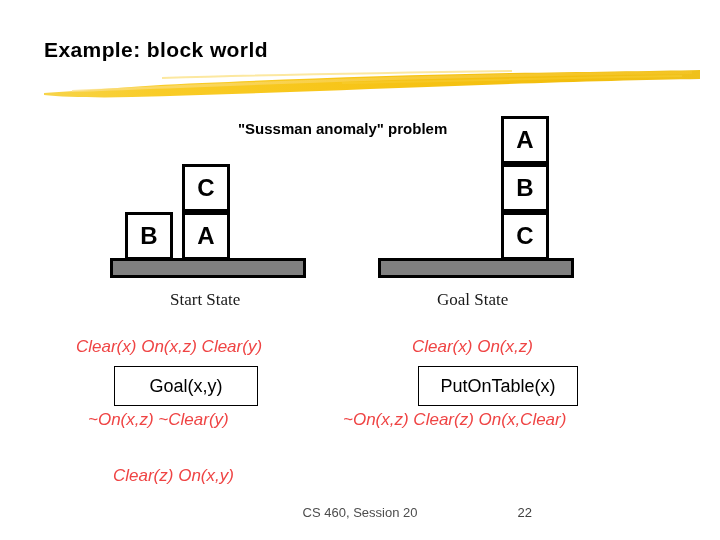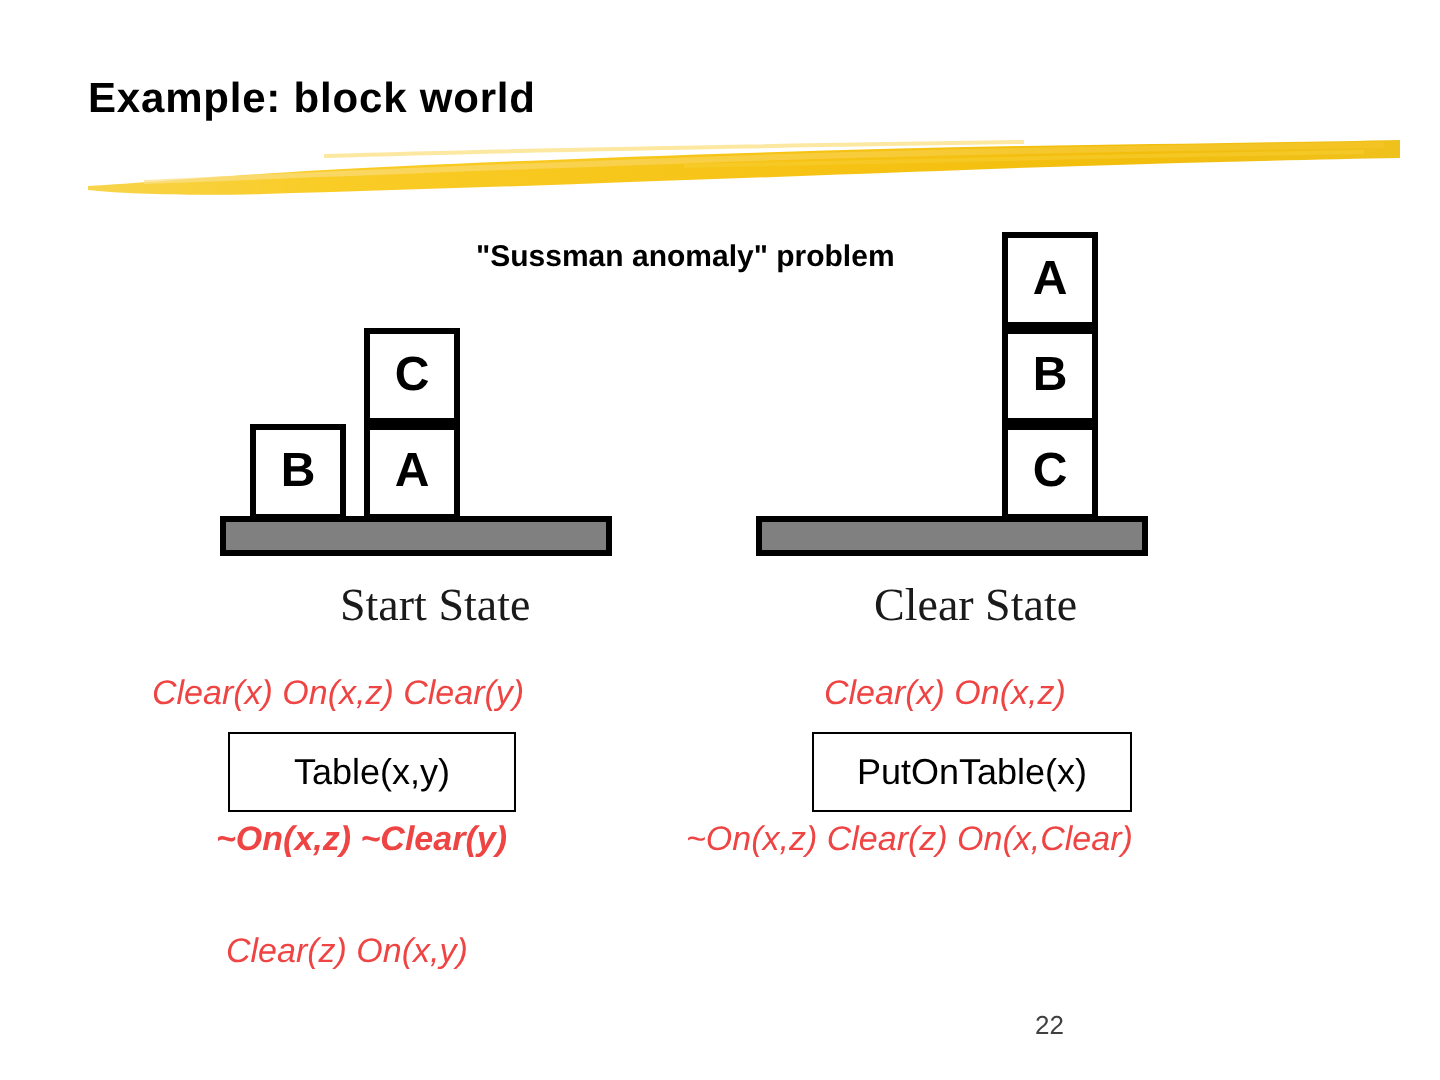--- a/index.html
+++ b/index.html
@@ -81,21 +81,21 @@
   .table-surface {
     position: absolute;
     background: #808080;
     border: 3px solid #000000;
     box-sizing: border-box;
   }
 
   .state-label {
     position: absolute;
     font-family: "Liberation Serif", serif;
-    font-size: 23px;
+    font-size: 17px;
     color: #1a1a1a;
     white-space: nowrap;
   }
 
   
   .op-text {
     position: absolute;
     font-family: "Liberation Sans", sans-serif;
     font-style: italic;
     font-size: 17px;
@@ -194,40 +194,41 @@
     <div>
 
       <div class="block" style="left:501px; top:8px; width:48px; height:48px;">A</div>
 
       <div class="block" style="left:501px; top:56px; width:48px; height:48px;">B</div>
 
       <div class="block" style="left:501px; top:104px; width:48px; height:48px;">C</div>
 
       <div class="table-surface" style="left:378px; top:150px; width:196px; height:20px;"></div>
 
-      <div class="state-label" style="left:437px; top:182px;">Clear State</div>
+      <div class="state-label" style="left:437px; top:182px;">Goal State</div>
     </div>
 
     <div>
       <div class="op-text" style="left:76px; top:229px;">Clear(x) On(x,z) Clear(y)</div>
 
-      <div class="op-box" style="left:114px; top:258px; width:144px; height:40px;">Table(x,y)</div>
-
-      <div class="op-text" style="left:108px; top:302px;font-weight:bold;">~On(x,z) ~Clear(y)</div>
+      <div class="op-box" style="left:114px; top:258px; width:144px; height:40px;">Goal(x,y)</div>
+
+      <div class="op-text" style="left:88px; top:302px;">~On(x,z) ~Clear(y)</div>
 
       <div class="op-text" style="left:113px; top:322px;margin-top:36px;">Clear(z) On(x,y)</div>
     </div>
 
     <div>
       <div class="op-text" style="left:412px; top:229px;font-style:italic;">Clear(x) On(x,z)</div>
 
-      <div class="op-box" style="left:406px; top:258px; width:160px; height:40px;">PutOnTable(x)</div>
+      <div class="op-box" style="left:418px; top:258px; width:160px; height:40px;">PutOnTable(x)</div>
 
       <div class="op-text" style="left:343px; top:302px;">~On(x,z) Clear(z) On(x,Clear)</div>
     </div>
 
   </div>
 
 
+  <div class="footer-center">CS 460, Session 20</div>
 
   <div class="footer-page">22</div>
 
 </div>
 
 </body></html>

